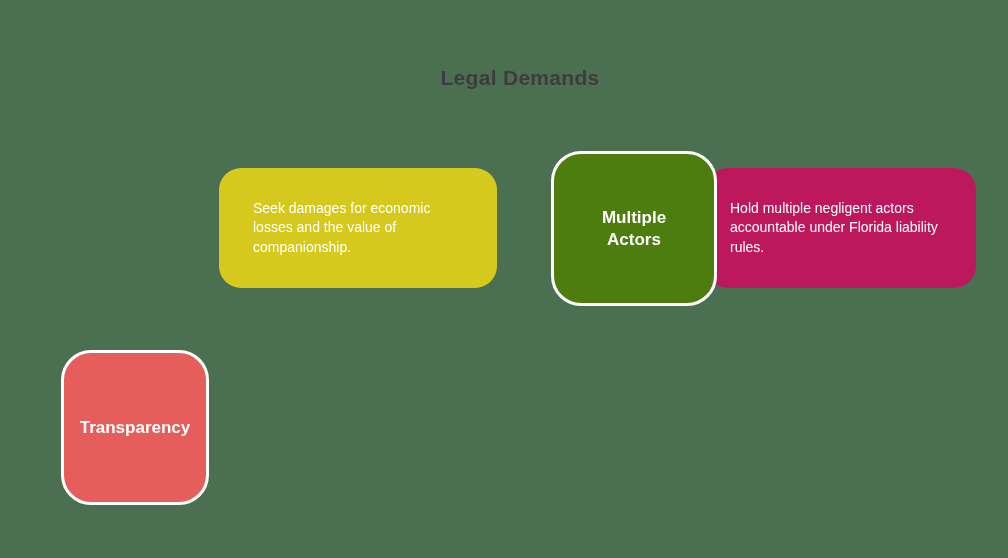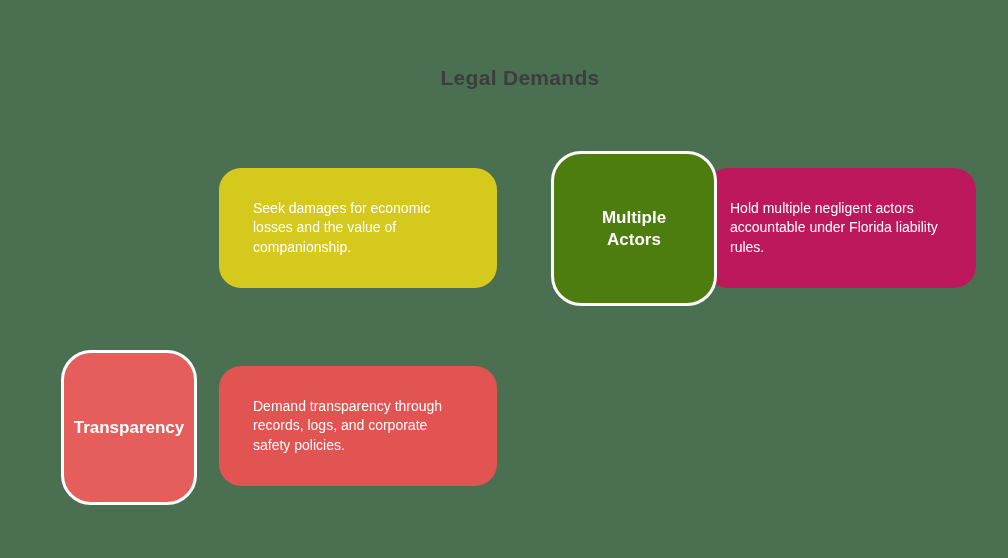--- a/index.html
+++ b/index.html
@@ -54,21 +54,21 @@
 
     
     #card1-header { left: 45px;  top: 135px; width: 172px; height: 155px; }
     #card1-body   { left: 203px; top: 152px; width: 278px; height: 120px; padding: 10px 28px 10px 30px; }
 
     
     #card2-header { left: 535px; top: 135px; width: 166px; height: 155px; }
     #card2-body   { left: 690px; top: 152px; width: 270px; height: 120px; padding: 10px 22px 10px 20px; }
 
     
-    #card3-header { left: 45px;  top: 334px; width: 136px; height: 155px; }
+    #card3-header { left: 45px;  top: 334px; width: 148px; height: 155px; }
     #card3-body   { left: 203px; top: 350px; width: 278px; height: 120px; padding: 10px 28px 10px 30px; }
   </style>
 </head>
 <body style="background-color: rgb(74, 112, 81);">
 
 <div class="stage">
 
   <div class="page-title" style="color: rgb(61, 61, 61);">Legal Demands</div>
 
   <div class="card-body" id="card1-body" style="background-color: rgb(213, 201, 29);">
@@ -78,17 +78,14 @@
   <div class="card-header" id="card2-header" style="background-color: #4d7c0f; justify-content: center;">
     <span>Multiple Actors</span>
   </div>
   <div class="card-body" id="card2-body" style="background-color: #be185d;">
     <div class="desc">Hold multiple negligent actors accountable under Florida liability rules.</div>
   </div>
 
   <div class="card-header" id="card3-header" style="background-color: rgb(230, 94, 92);">
     <span>Transparency</span>
   </div>
-  <div class="card-body" id="card3-body" style="background-color: rgb(225, 84, 82);">
-    <div class="desc">Demand transparency through records, logs, and corporate safety policies.</div>
-  </div>
 
 </div>
 
 </body></html>

